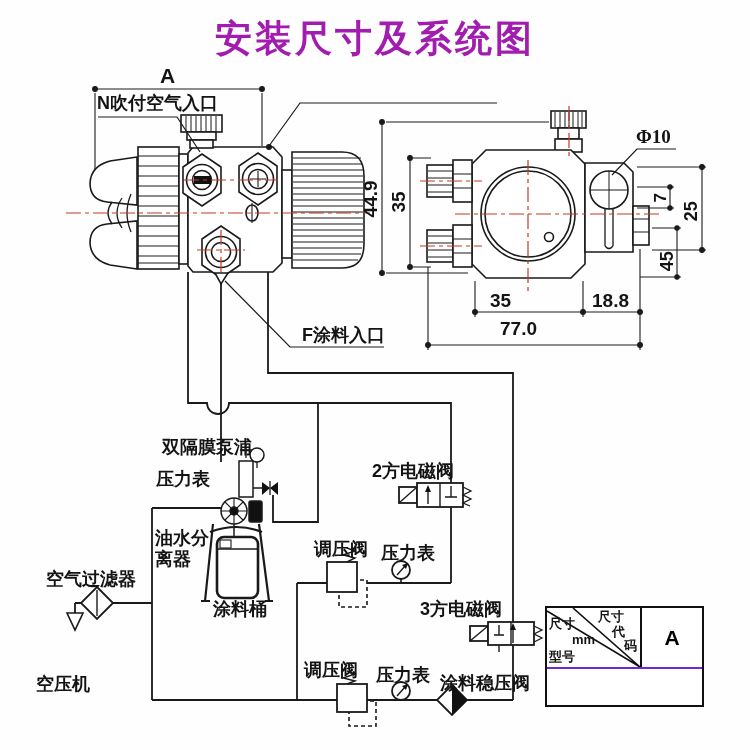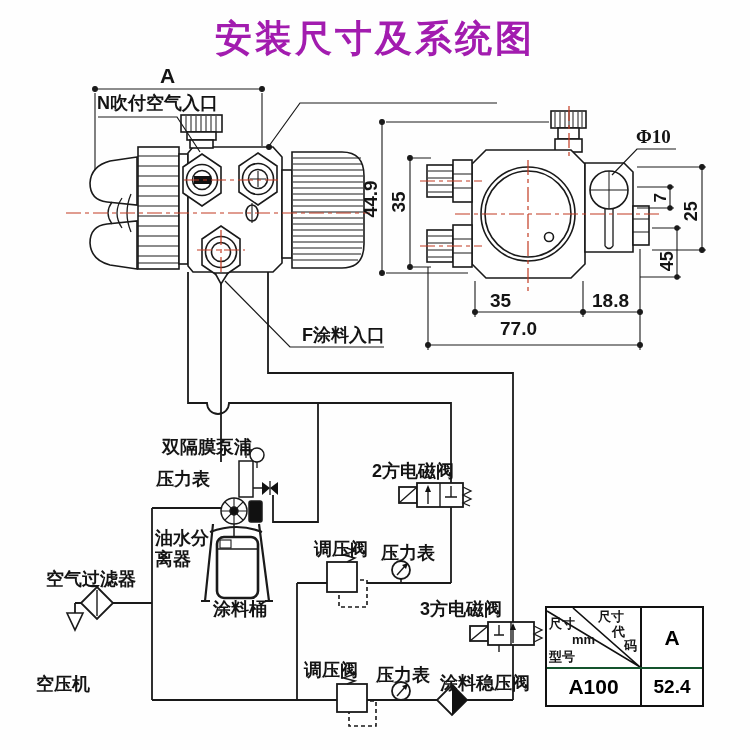--- a/index.html
+++ b/index.html
@@ -8,21 +8,21 @@
   #art{position:absolute;left:0;top:0;width:750px;height:750px;}
   .lbl{position:absolute;color:#141414;font-weight:bold;white-space:nowrap;line-height:1.15;}
   .cjk{font-size:18px;}
   .num{font-size:19px;}
   .rot{transform:rotate(-90deg);transform-origin:center;text-align:center;}
   #title{position:absolute;left:0;top:14px;width:750px;text-align:center;
          font-size:37px;font-weight:bold;letter-spacing:3px;}
   
   #spec-table{position:absolute;left:545px;top:606px;width:155px;height:97px;
               border:2px solid #111;background:#fff;}
-  .t-head{position:absolute;left:0;top:0;width:100%;height:59px;border-bottom:2px solid #14532d;}
+  .t-head{position:absolute;left:0;top:0;width:100%;height:59px;border-bottom:2px solid #6d28d9;}
   .t-colL{position:absolute;left:0;top:0;width:93px;height:100%;border-right:2px solid #111;}
   .t-colR{position:absolute;left:95px;top:0;right:0;height:100%;}
   .t-row{position:absolute;left:0;top:61px;width:100%;height:36px;}
   .diag-lbl{position:absolute;font-size:13px;font-weight:bold;color:#141414;line-height:1;}
   .center{display:flex;align-items:center;justify-content:center;}
 </style>
 </head>
 <body>
 
 <div id="stage">
@@ -277,19 +277,15 @@
         </svg>
         <span class="diag-lbl" style="left:2px;top:9px;">尺寸</span>
         <span class="diag-lbl" style="left:25px;top:25px;">mm</span>
         <span class="diag-lbl" style="left:51px;top:2px;">尺寸</span>
         <span class="diag-lbl" style="left:65px;top:17px;">代</span>
         <span class="diag-lbl" style="left:77px;top:31px;">码</span>
         <span class="diag-lbl" style="left:2px;top:42px;">型号</span>
       </div>
       <div class="t-colR center" style="font-size:21px;font-weight:bold;">A</div>
     </div>
-    <div class="t-row">
-      <div class="t-colL center" style="font-size:21px;font-weight:bold;">A100</div>
-      <div class="t-colR center" style="font-size:19px;font-weight:bold;">52.4</div>
-    </div>
   </div>
 
 </div>
 
 </body></html>

